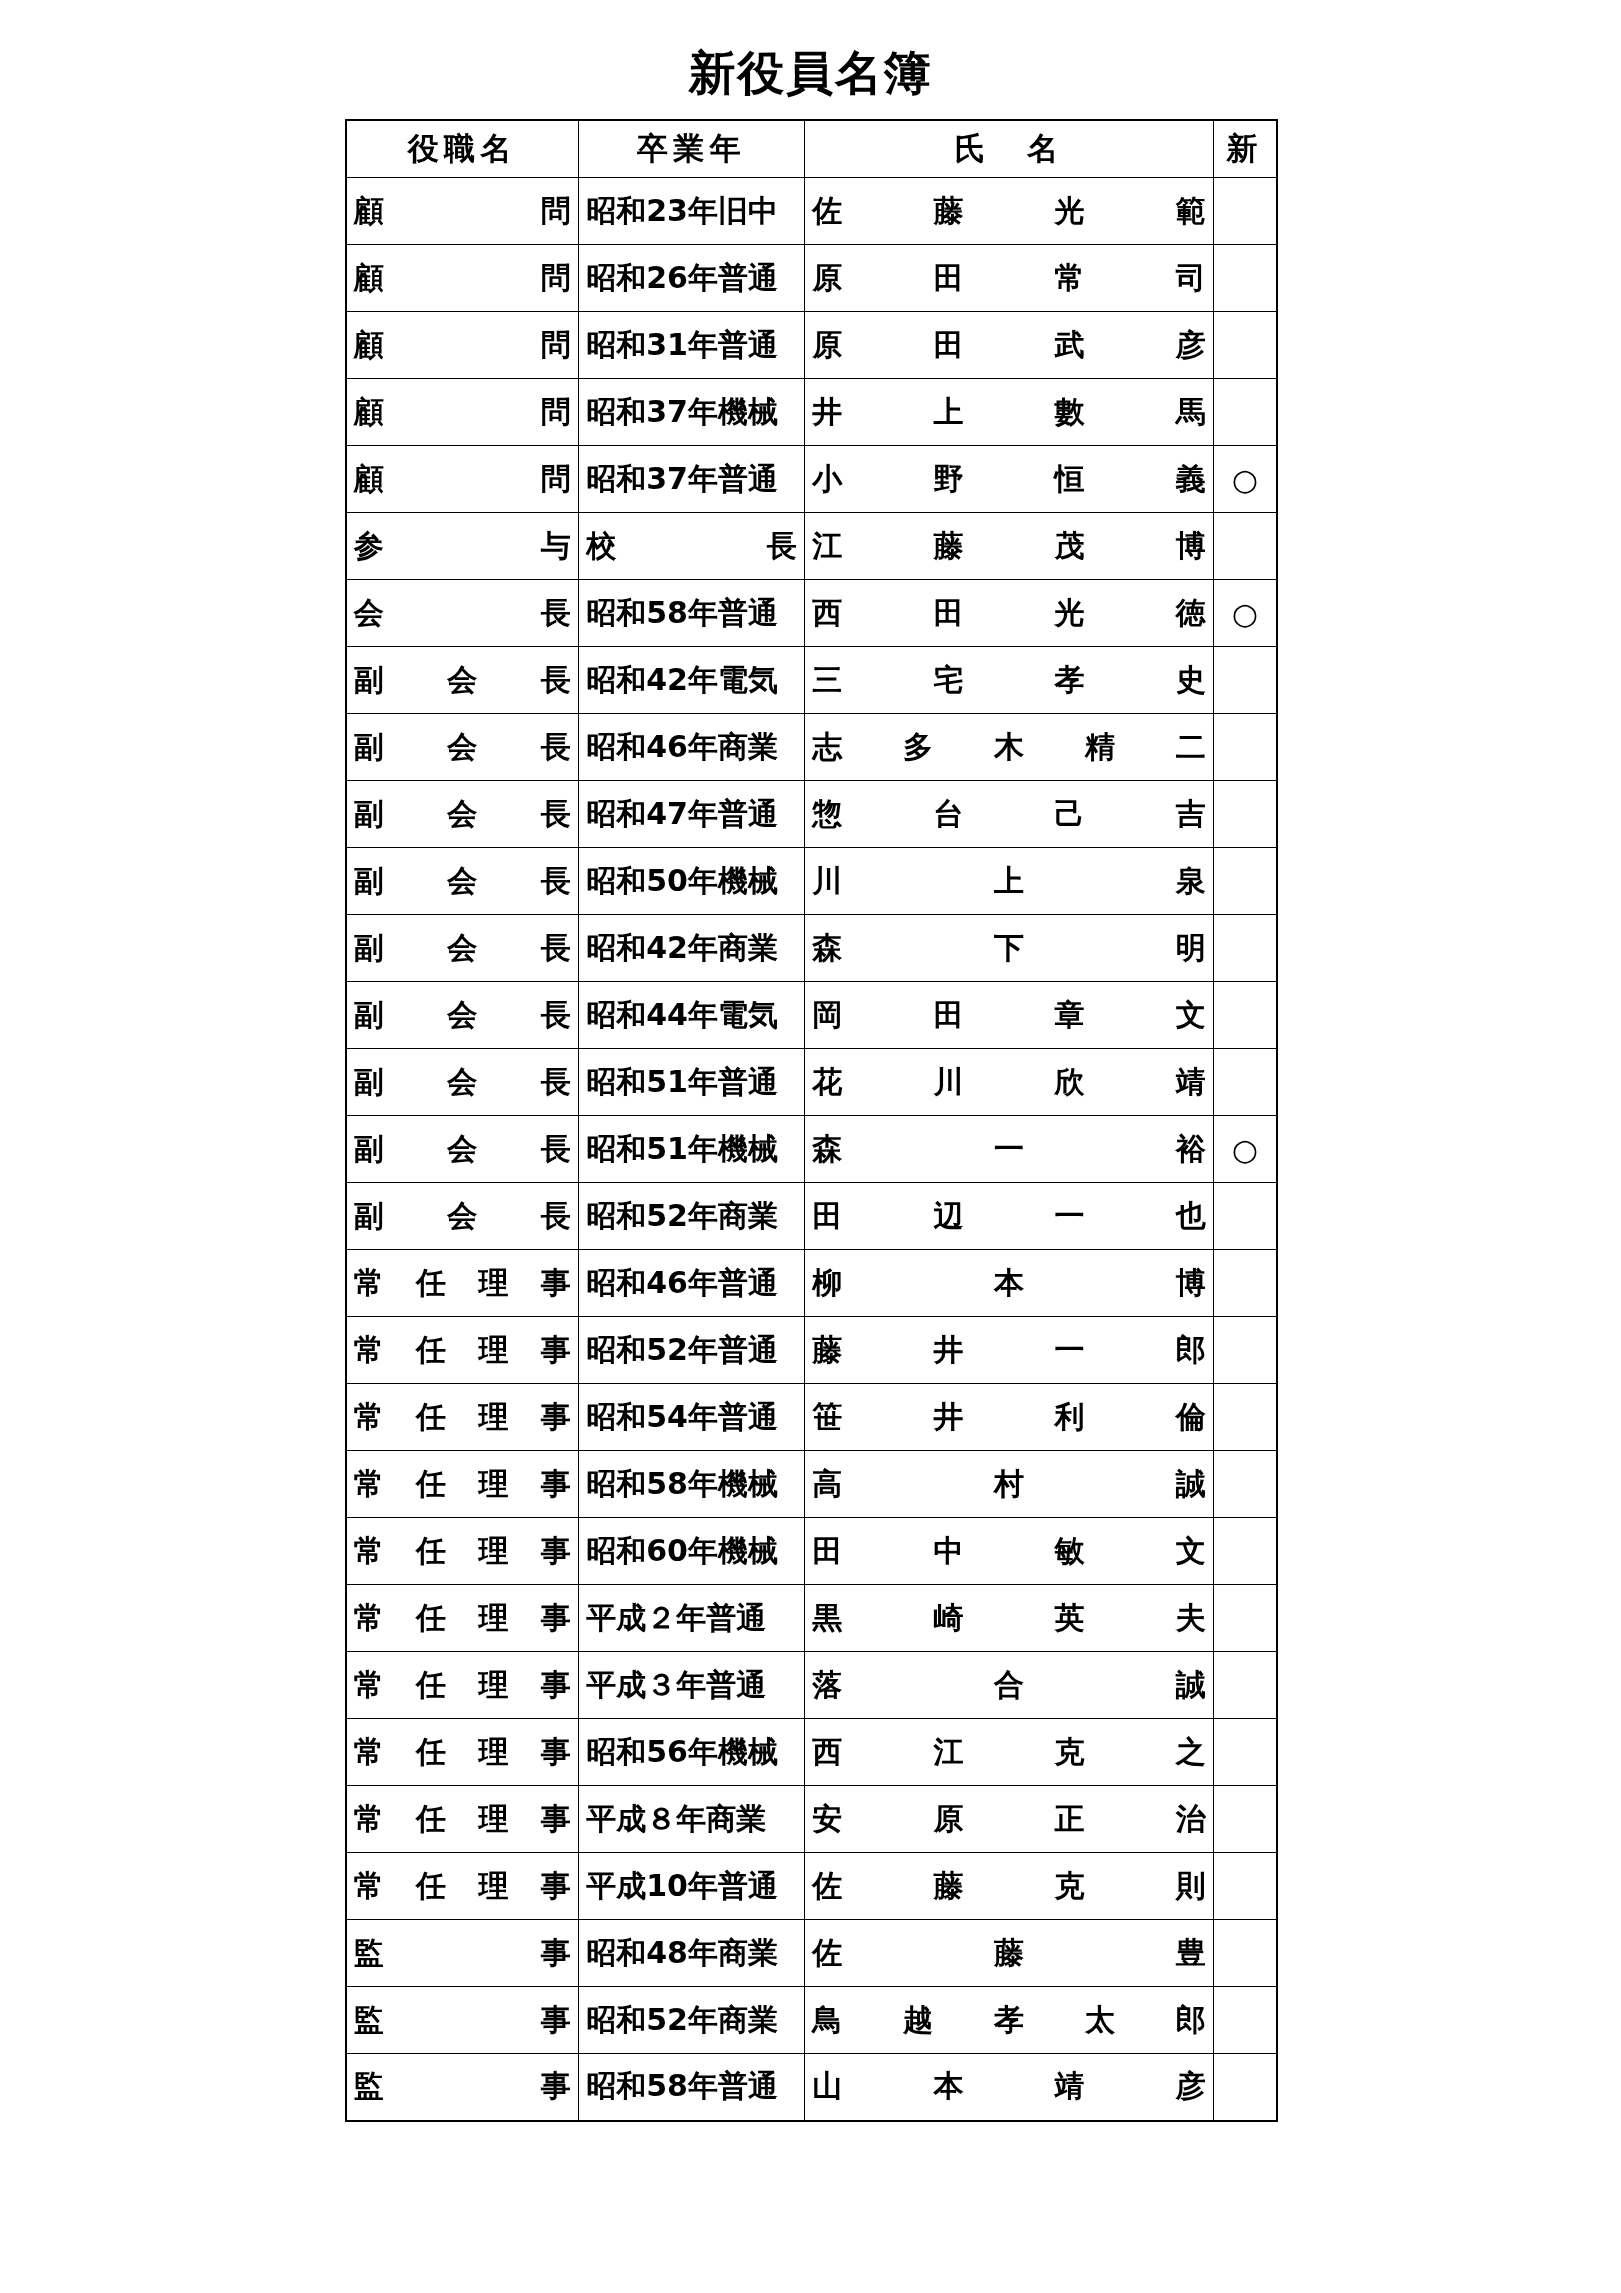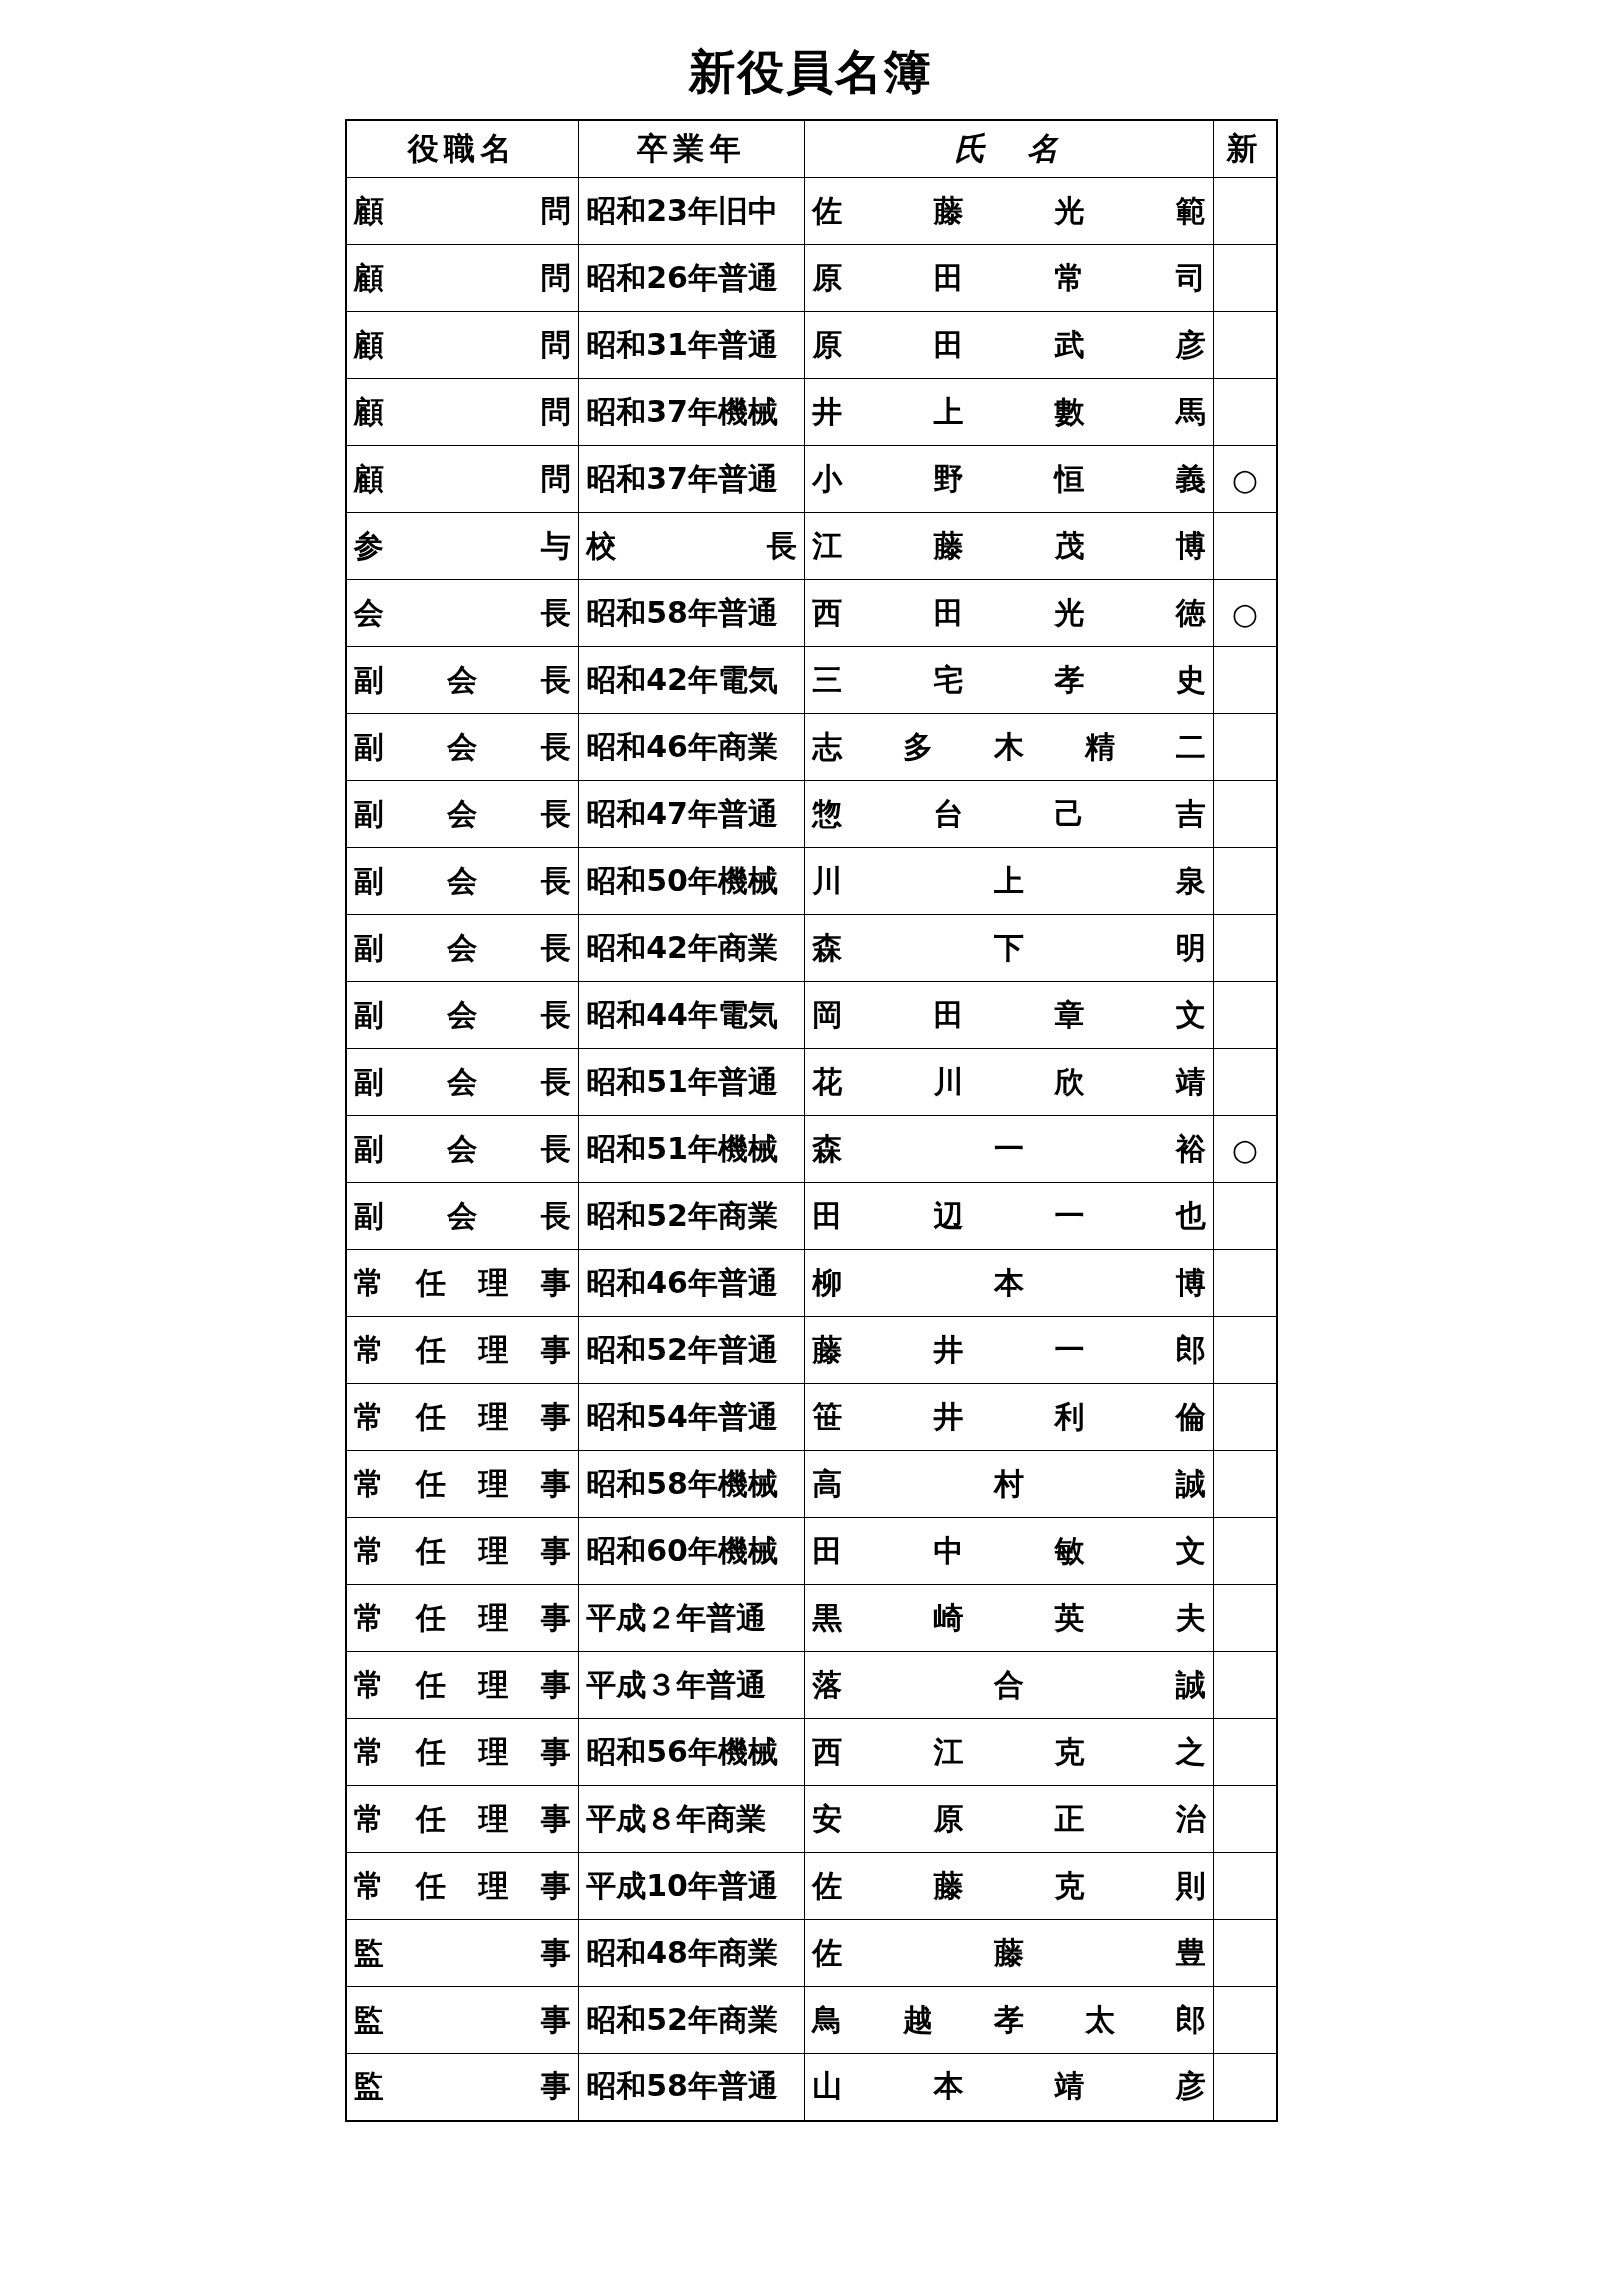--- a/index.html
+++ b/index.html
@@ -20,21 +20,21 @@
     box-sizing: border-box;
     padding: 47px 0 0 0;
   }
   .doc-title {
     text-align: center;
     font-size: 47px;
     font-weight: bold;
     letter-spacing: 1.8px;
     line-height: 1.1;
     margin: 0 0 20px 0;
-    font-family: Liberation Serif, serif;
+    font-family: Liberation Sans, sans-serif;
   }
   .table-wrap {
     width: 932px;
     margin: 0 auto;
   }
   table.roster {
     border-collapse: collapse;
     table-layout: fixed;
     width: 932px;
     border: 2.7px solid #000;
@@ -55,21 +55,21 @@
     box-sizing: border-box;
     white-space: nowrap;
     overflow: hidden;
   }
   table.roster thead th {
     text-align: center;
     font-size: 31px;
     height: 58px;
     letter-spacing: 5.4px;
   }
-  th.h-name { letter-spacing: 12.7px; font-style: italic; }
+  th.h-name { letter-spacing: 12.7px; }
 
   
   .spread {
     display: flex;
     justify-content: space-between;
     align-items: center;
     width: 100%;
     height: 100%;
   }
   .spread > span { display: inline-block; }

